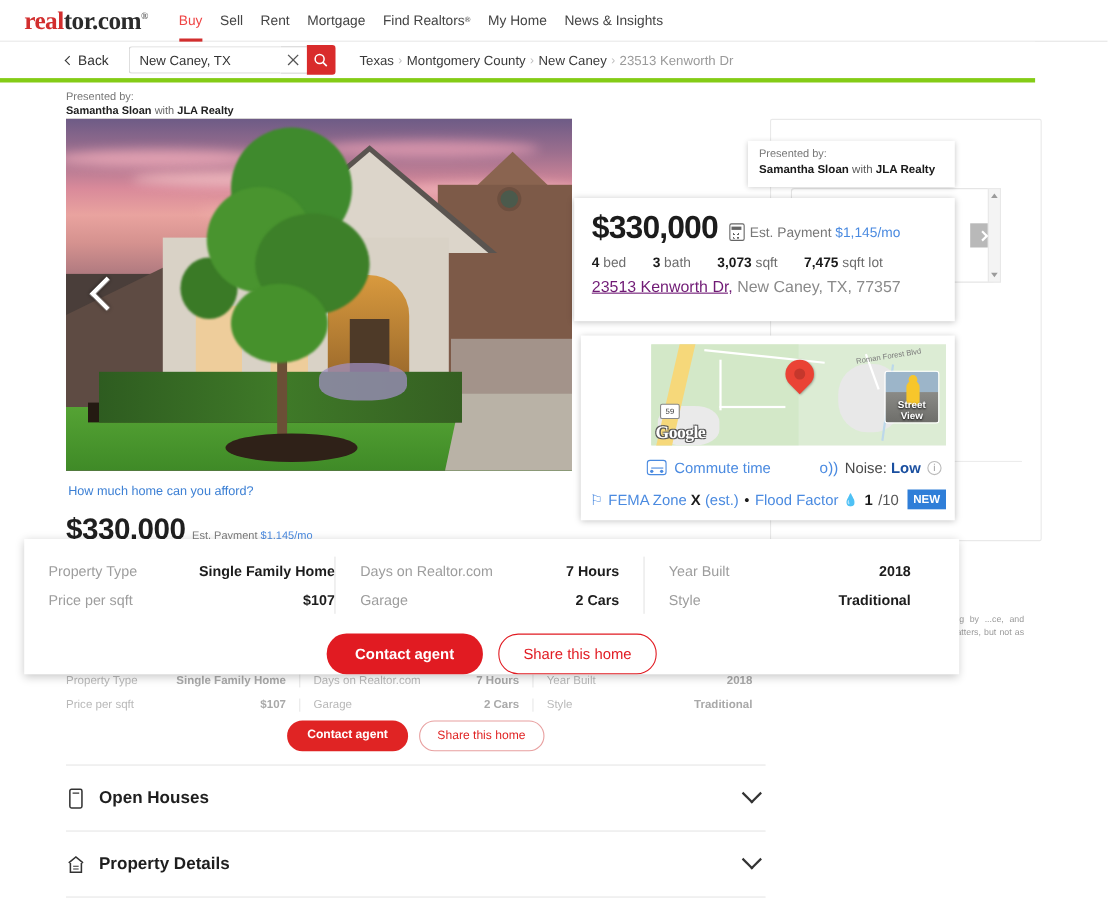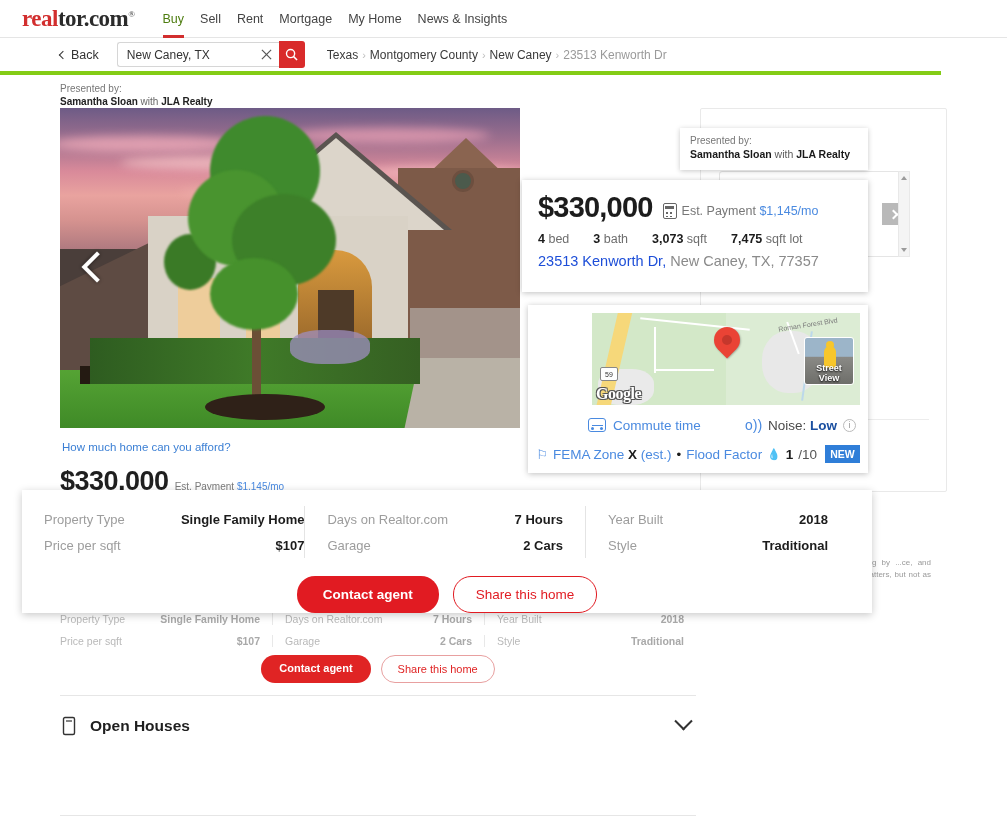--- a/index.html
+++ b/index.html
@@ -19,21 +19,21 @@
   }
   .logo { margin-left:22px; font-family:"Liberation Serif", serif; font-size:23px; font-weight:700; letter-spacing:-0.5px; line-height:1;}
   .logo .r { color:#d22e2e; }
   .logo .t { color:#2b2b2b; }
   .logo .tm { font-size:9px; vertical-align:super; color:#666; }
   .navlinks { display:flex; align-items:center; margin-left:20px; height:38px; }
   .navlink {
     font-size:12.5px; color:#444; padding:0 8px; height:38px;
     display:flex; align-items:center; position:relative; cursor:pointer; white-space:nowrap;
   }
-  .navlink.active { color:#4d7c0f;text-align:center; }
+  .navlink.active { color:#ef4444;text-align:center; }
   .navlink.active:after {
     content:""; position:absolute; bottom:0; left:8px; right:8px; height:3px; background:#d22e2e;
   }
   .navlink sup { font-size:7px; vertical-align:super; }
   .navright { margin-left:auto; display:flex; align-items:center; padding-right:14px; gap:2px; }
   .navright .nlink { font-size:12.5px; color:#444; padding:0 9px; cursor:pointer; white-space:nowrap;}
   .navdiv { width:1px; height:18px; background:#d8d8d8; margin:0 3px; }
   .phone-ico {
     width:11px; height:18px; border:1.4px solid #555; border-radius:2px;
     position:relative; margin-right:10px; cursor:pointer;
@@ -225,21 +225,21 @@
       radial-gradient(circle 0.9px at 6px 2px,#666 99%,transparent),
       radial-gradient(circle 0.9px at 10px 2px,#666 99%,transparent),
       radial-gradient(circle 0.9px at 2px 5.6px,#666 99%,transparent),
       radial-gradient(circle 0.9px at 6px 5.6px,#666 99%,transparent),
       radial-gradient(circle 0.9px at 10px 5.6px,#666 99%,transparent);}
   .ov-price .est { font-size:12.5px; color:#777; white-space:nowrap;}
   .ov-price .est b { color:#4a8ae0; font-weight:400; }
   .ov-price .r2 { display:flex; gap:24px; margin-top:10px; font-size:12.5px; color:#6d6d6d; }
   .ov-price .r2 b { color:#1c1c1c; font-weight:700; }
   .ov-price .r3 { margin-top:7px; font-size:14.5px; color:#8a8a8a; }
-  .ov-price .r3 b { color:#1d4ed8; font-weight:400; }
+  .ov-price .r3 b { color:#701a75; font-weight:400;text-decoration:underline; }
 
   
   .ov-map {
     position:absolute; left:528px; top:305px; width:340px; height:168px;
     background:#fff; box-shadow:0 1px 6px rgba(0,0,0,.25); padding:8px;
   }
   .mapthumb { position:absolute; left:64px; top:8px; width:268px; height:92px; background:#e8f0e2; overflow:hidden; }
   .mp-green { position:absolute; left:0; top:0; width:100%; height:100%; background:#dcecd4; }
   .mp-green2 { position:absolute; left:0; top:0; width:50%; height:100%; background:#d3e8c8; }
   .mp-grey1 { position:absolute; left:170px; top:18px; width:58px; height:62px; background:#e8e8e8; border-radius:45%;}
@@ -322,20 +322,24 @@
           <span>Buy</span>
         </div>
       <div class="navlink">
           <span>Sell</span>
         </div>
       <div class="navlink">
           <span>Rent</span>
         </div>
       <div class="navlink">
           <span>Mortgage</span>
+        </div>
+      <div class="navlink">
+          <span>Find Realtors</span>
+          <sup>®</sup>
         </div>
       <div class="navlink">
           <span>My Home</span>
         </div>
       <div class="navlink">
           <span>News &amp; Insights</span>
         </div>
     </div>
   </div>
 
@@ -454,20 +458,32 @@
   <div class="acc a1">
     <span class="acc-ico">
       <svg viewBox="0 0 18 20">
           <rect x="3.5" y="1.5" width="11" height="17" rx="1.5" fill="none" stroke="#333" stroke-width="1.4"></rect>
           <line x1="6" y1="5" x2="12" y2="5" stroke="#333" stroke-width="1.2"></line>
         </svg>
     </span>
     <span class="acc-t">Open Houses</span>
     <span class="chev-d"></span>
   </div>
+  <div class="acc a2">
+    <span class="acc-ico">
+      <svg viewBox="0 0 18 20">
+          <path d="M2.5 8.5 L9 3 L15.5 8.5" fill="none" stroke="#333" stroke-width="1.4"></path>
+          <path d="M4 8.5 V17 H14 V8.5" fill="none" stroke="#333" stroke-width="1.4"></path>
+          <line x1="6.5" y1="11.5" x2="11.5" y2="11.5" stroke="#333" stroke-width="1.1"></line>
+          <line x1="6.5" y1="14" x2="11.5" y2="14" stroke="#333" stroke-width="1.1"></line>
+        </svg>
+    </span>
+    <span class="acc-t">Property Details</span>
+    <span class="chev-d"></span>
+  </div>
   <div class="acc-bottom"></div>
 
   <div class="sidebar">
     <div class="tourdates">
       <div class="tdate">
         <span class="dw">Sun</span>
         <span class="dn">4</span>
         <span class="dm">Apr</span>
       </div>
       <div class="td-next">

